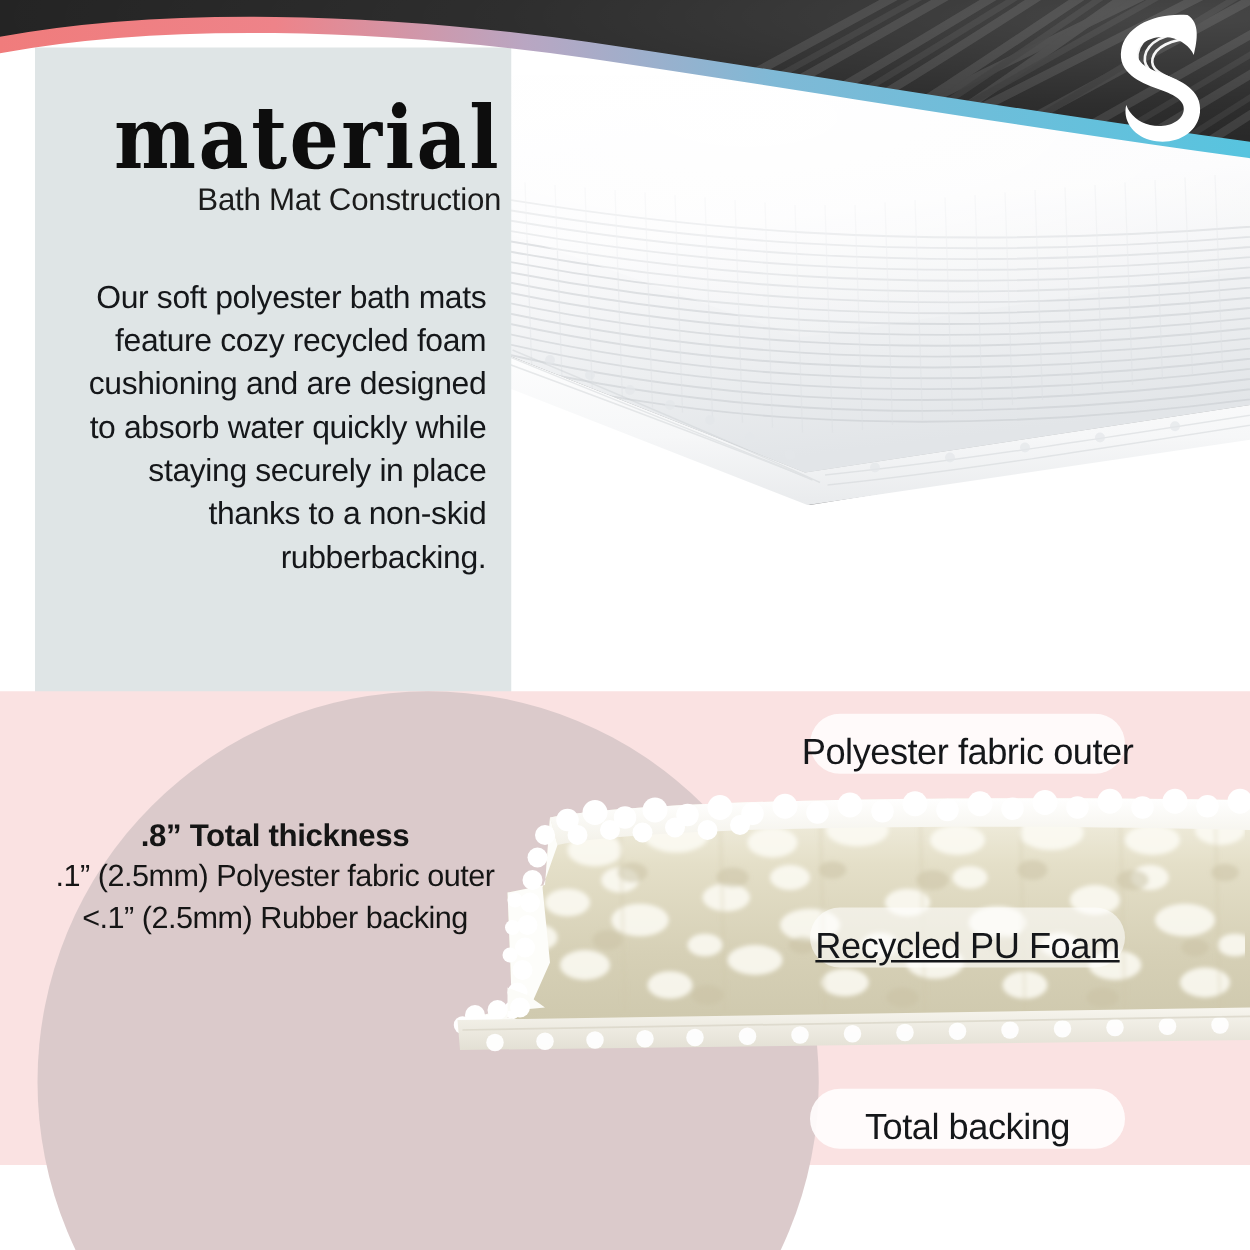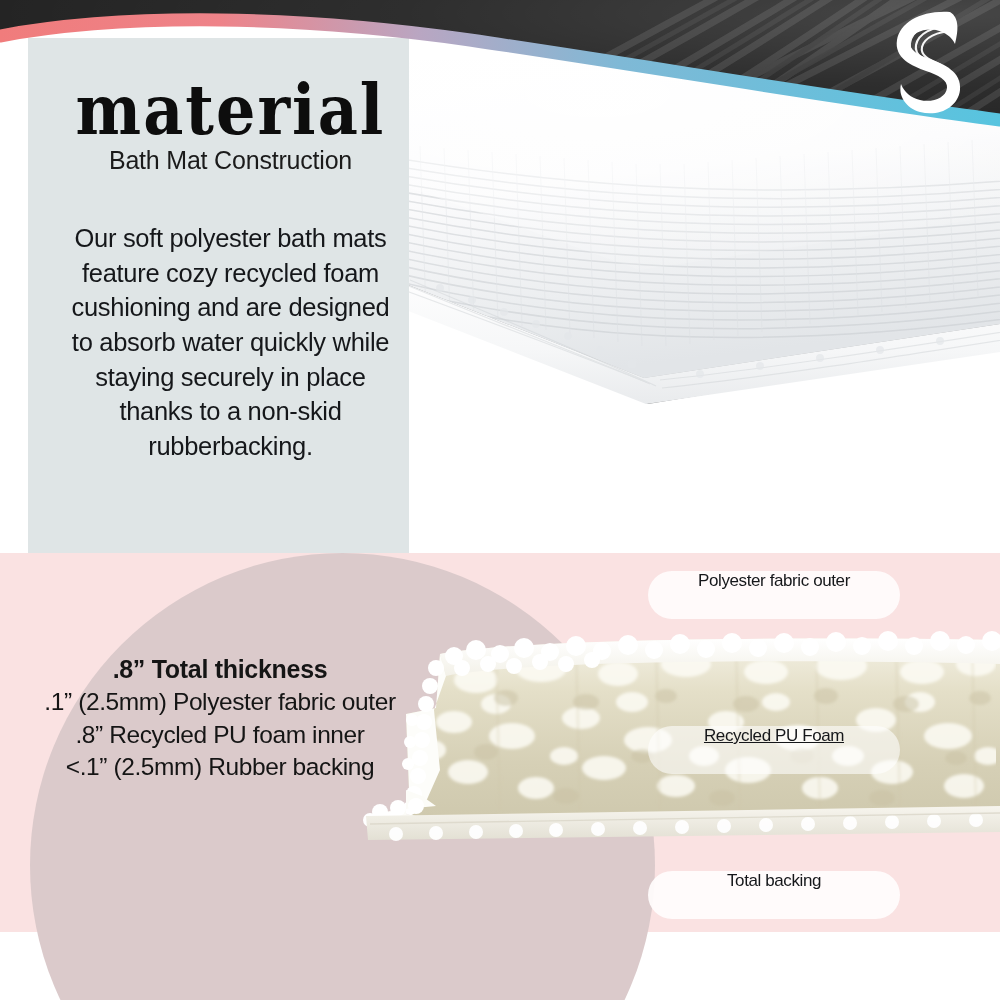--- a/index.html
+++ b/index.html
@@ -45,25 +45,25 @@
     position: absolute;
     left: 28px;
     top: 38px;
     width: 381px;
     height: 617px;
     background: #dfe5e6;
   }
 
   .panel-inner {
     position: absolute;
-    left: 12px; top: 0;
+    left: 0; top: 0;
     width: 381px;
     box-sizing: border-box;
     padding: 38px 8px 0 8px;
-    text-align: center;
+    text-align: right;
   }
   .title-material {
     font-family: "DejaVu Serif", serif;
     font-weight: 700;
     font-size: 62px;
     line-height: 1.0;
     letter-spacing: 2px;
     color: #0d0d0d;
     margin: 0 0 4px 0;
     transform: scaleY(1.12);
@@ -136,26 +136,26 @@
     width: 664px;
     height: 270px;
     overflow: hidden;
   }
   .foam-photo svg { display: block; }
 
   
   .pill {
     position: absolute;
     display: flex;
-    align-items: flex-start;
+    align-items: flex-end;
     justify-content: center;
     height: 48px;
     border-radius: 26px;
     font-family: "Liberation Sans", sans-serif;
-    font-size: 17px;
+    font-size: 29px;
     letter-spacing: -0.4px;
     color: #15171a;
     white-space: nowrap;
     padding: 0 26px;
     box-sizing: border-box;
   }
   .pill-outer {
     left: 648px;
     top: 571px;
     width: 252px;
@@ -469,21 +469,20 @@
           <circle cx="598" cy="211" r="7"></circle>
           <circle cx="640" cy="210" r="7"></circle>
       </g>
       <path d="M 34,214 L 664,203" stroke="#d9d6c8" stroke-width="1.4" fill="none" opacity="0.8"></path>
     </svg>
   </div>
 
   <div class="spec-block">
     <div class="spec-total">.8” Total thickness</div>
     <div class="spec-line">.1” (2.5mm) Polyester fabric outer</div>
-    <div class="spec-line">.8” Recycled PU foam inner</div>
     <div class="spec-line">&lt;.1” (2.5mm) Rubber backing</div>
   </div>
 
   <div class="pill pill-outer">
     <span>Polyester fabric outer</span>
   </div>
   <div class="pill pill-foam">
     <span>Recycled PU Foam</span>
   </div>
   <div class="pill pill-rubber">

